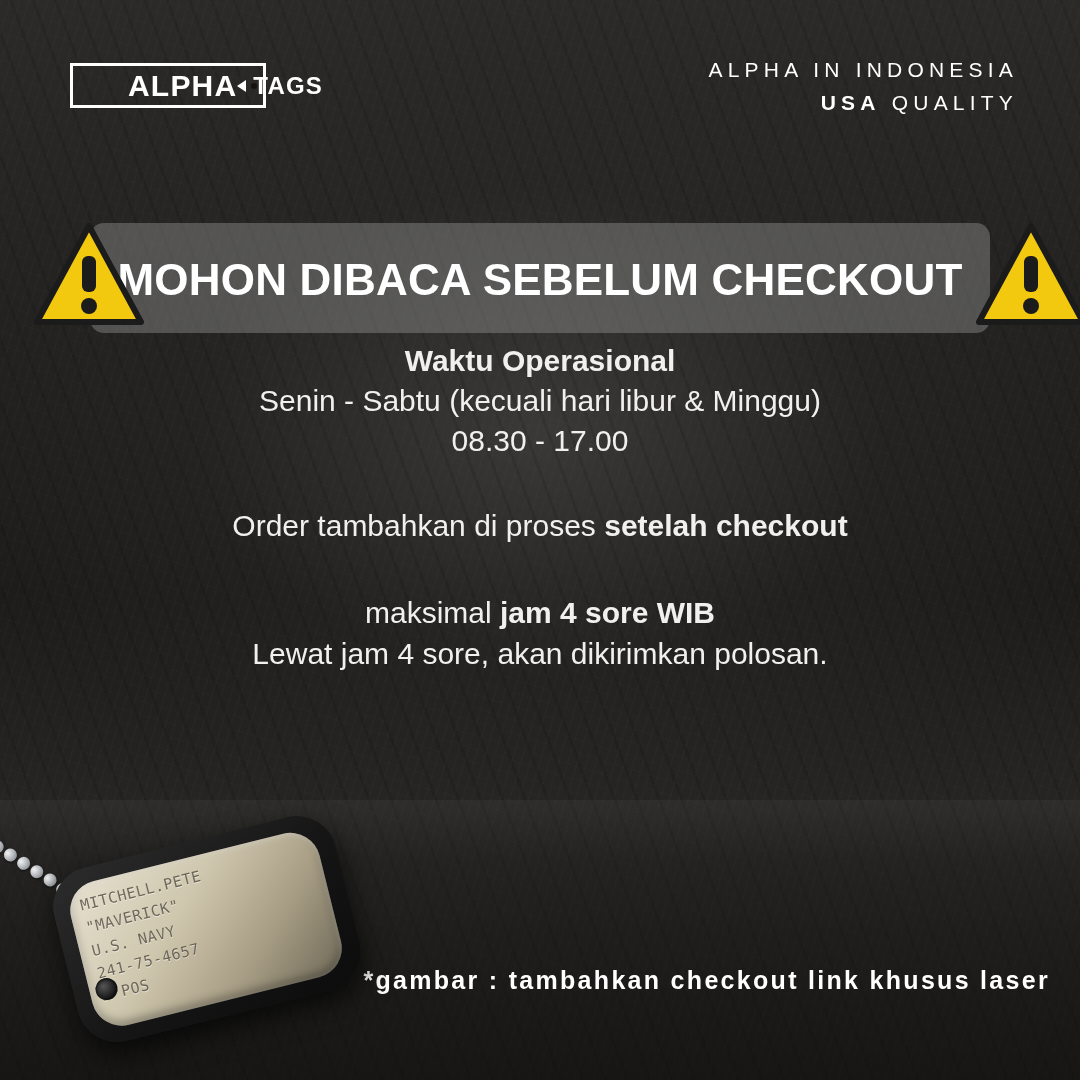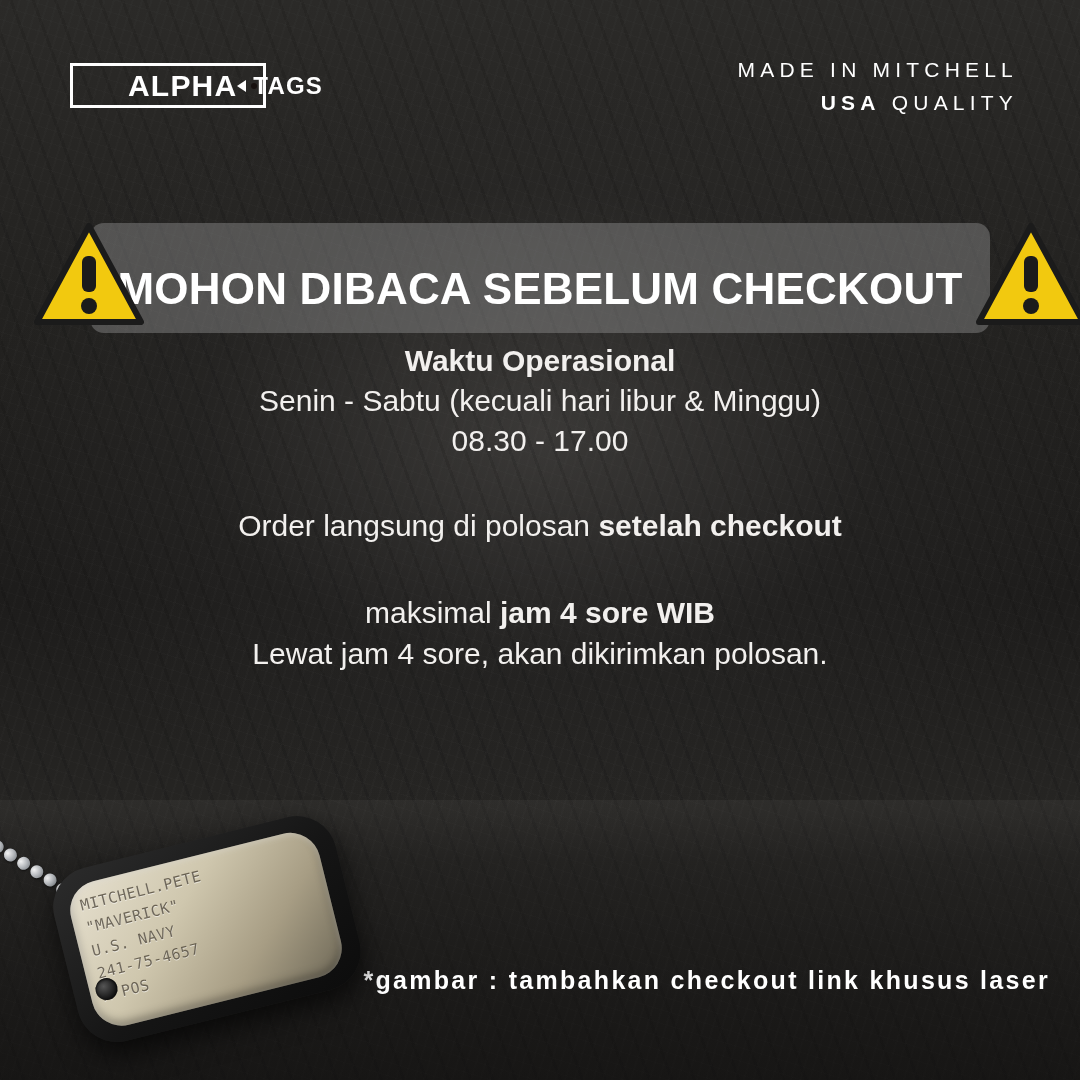--- a/index.html
+++ b/index.html
@@ -126,21 +126,21 @@
     left: 90px;
     top: 223px;
     width: 900px;
     height: 110px;
     background: rgba(150,150,150,0.42);
     border-radius: 14px;
   }
   #banner-title {
     position: absolute;
     left: 90px;
-    top: 234px;
+    top: 225px;
     width: 900px;
     height: 110px;
     display: flex;
     align-items: center;
     justify-content: center;
     color: #ffffff;
     font-size: 44px;
     font-weight: bold;
     letter-spacing: 0.2px;
     text-align: center;
@@ -265,21 +265,21 @@
   <div id="texture"></div>
   <div id="floorline"></div>
 
   <div id="logo">
     <span class="logo-alpha">ALPHA</span>
     <span class="logo-tag-shape"></span>
     <span class="logo-tags">TAGS</span>
   </div>
 
   <div id="tagline">
-    <div class="line1">MADE IN MITCHELL</div>
+    <div class="line1">ALPHA IN INDONESIA</div>
     <div class="line2">
       <b>USA</b>
       <span>QUALITY</span>
     </div>
   </div>
 
   <div id="banner"></div>
   <div id="banner-title">MOHON DIBACA SEBELUM CHECKOUT</div>
 
   <div class="warn left">
@@ -298,21 +298,21 @@
   </div>
 
   <div id="body-text">
     <div class="t-head">Waktu Operasional</div>
     <div class="t-line">Senin - Sabtu (kecuali hari libur &amp; Minggu)</div>
     <div class="t-line">08.30 - 17.00</div>
 
     <div class="gap-md"></div>
 
     <div class="t-line">
-      <span>Order langsung di polosan </span><b>setelah checkout</b>
+      <span>Order tambahkan di proses </span><b>setelah checkout</b>
     </div>
 
     <div class="gap-lg"></div>
 
     <div class="t-line">
       <span>maksimal </span><b>jam 4 sore WIB</b>
     </div>
     <div class="t-line">Lewat jam 4 sore, akan dikirimkan polosan.</div>
   </div>
 

